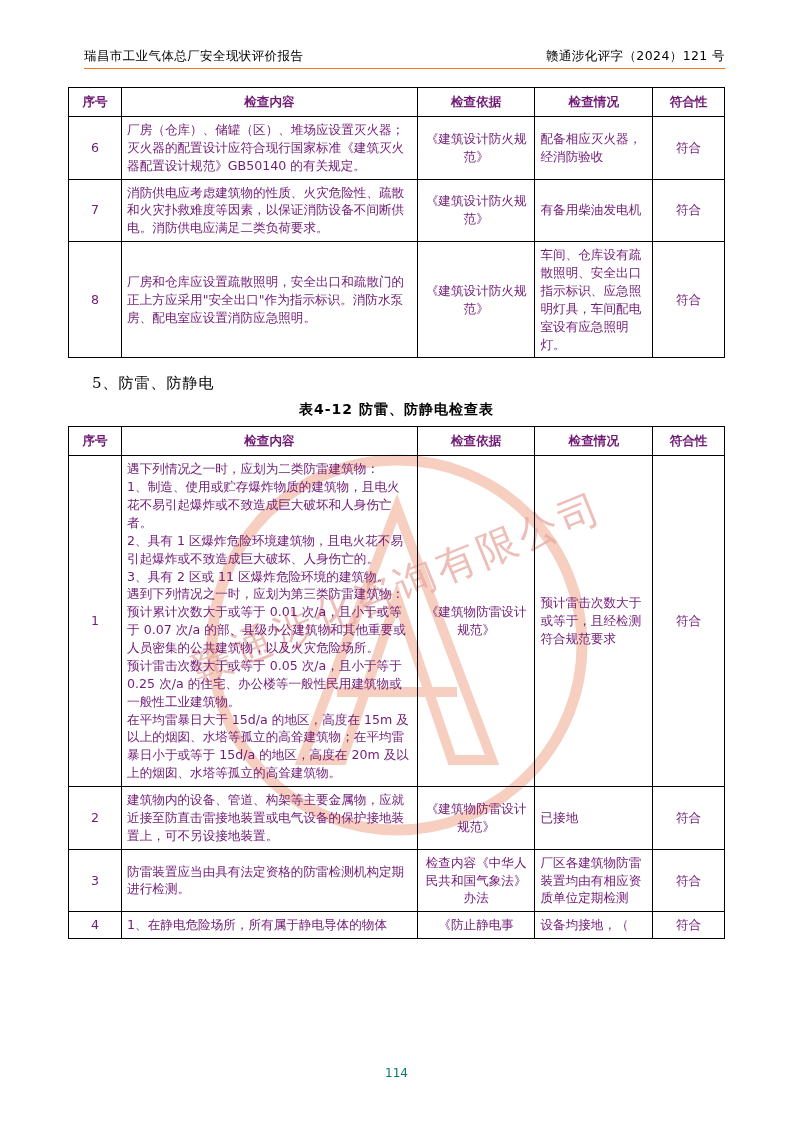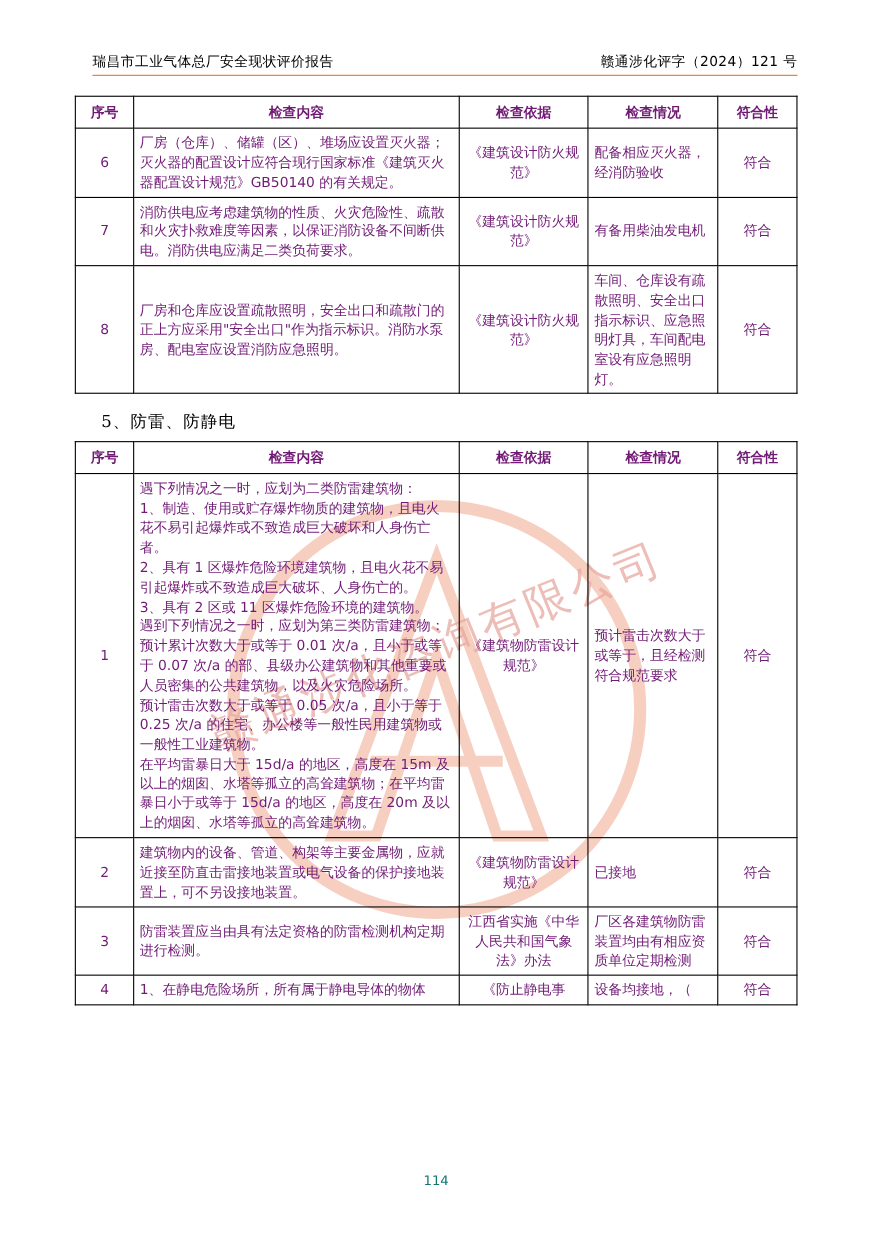--- a/index.html
+++ b/index.html
@@ -171,20 +171,21 @@
         <td class="center">8</td>
         <td class="left">厂房和仓库应设置疏散照明，安全出口和疏散门的正上方应采用"安全出口"作为指示标识。消防水泵房、配电室应设置消防应急照明。</td>
         <td class="center">《建筑设计防火规范》</td>
         <td class="left">车间、仓库设有疏散照明、安全出口指示标识、应急照明灯具，车间配电室设有应急照明灯。</td>
         <td class="center">符合</td>
       </tr>
     </tbody>
       </table>
 
     <div class="sec-head">5、防雷、防静电</div>
+    <div class="tbl-caption">表4-12    防雷、防静电检查表</div>
 
     <table class="ct">
       <tbody>
           <tr>
         <th class="c-num">序号</th>
         <th class="c-cont">检查内容</th>
         <th class="c-basis">检查依据</th>
         <th class="c-stat">检查情况</th>
         <th class="c-conf">符合性</th>
       </tr>
@@ -214,21 +215,21 @@
         <td class="center">《建筑物防雷设计规范》</td>
         <td class="left">已接地</td>
         <td class="center">符合</td>
       </tr>
 
       <tr>
         <td class="center">3</td>
         <td class="left cell-body">
           <p>防雷装置应当由具有法定资格的防雷检测机构定期进行检测。</p>
         </td>
-        <td class="center">江西省实施《中华人民共和国气象法》办法</td>
+        <td class="center">检查内容《中华人民共和国气象法》办法</td>
         <td class="left">厂区各建筑物防雷装置均由有相应资质单位定期检测</td>
         <td class="center">符合</td>
       </tr>
 
       <tr>
         <td class="center">4</td>
         <td class="left cell-body">
           <p>1、在静电危险场所，所有属于静电导体的物体</p>
         </td>
         <td class="center">《防止静电事</td>

